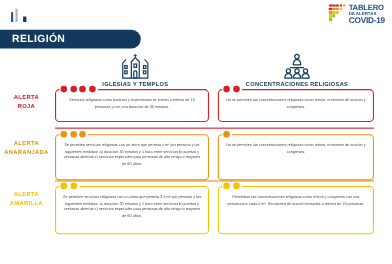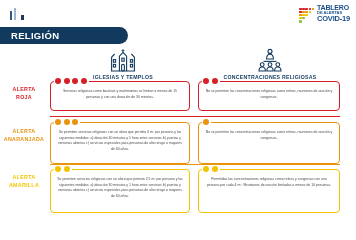--- a/index.html
+++ b/index.html
@@ -13,21 +13,21 @@
 
   
   #topbar{position:absolute;left:0;top:0;width:356px;height:26px;background:#ffffff;}
   #brand-mark{position:absolute;left:10px;top:8px;display:flex;align-items:flex-end;gap:2px;}
   #brand-mark .bar{width:2px;background:#2e5b86;}
   #brand-mark .b1{height:9px;}
   #brand-mark .b2{height:12px;background:#9fb6cc;}
   #brand-mark .dot{width:3px;height:5px;background:#1b3a5c;margin-left:3px;}
 
   
-  #logo{position:absolute;right:6px;top:4px;display:flex;align-items:flex-end;gap:3px;}
+  #logo{position:absolute;right:6px;top:4px;display:flex;align-items:flex-start;gap:3px;}
   #logo-grid{display:grid;grid-template-columns:repeat(5,2.4px);grid-auto-rows:2.4px;gap:0.7px;}
   #logo-grid i{display:block;width:2.4px;height:2.4px;border-radius:0.4px;}
   #logo-text{display:flex;flex-direction:column;line-height:1;}
   #logo-text .l1{font-size:7px;font-weight:bold;color:#1b4f8a;letter-spacing:-0.2px;}
   #logo-text .l2{font-size:4px;font-weight:bold;color:#1b4f8a;letter-spacing:0px;}
   #logo-text .l3{font-size:7.5px;font-weight:bold;color:#1b4f8a;letter-spacing:-0.2px;}
 
   
   #title-pill{
     position:absolute;left:0;top:27px;width:128px;height:17px;

